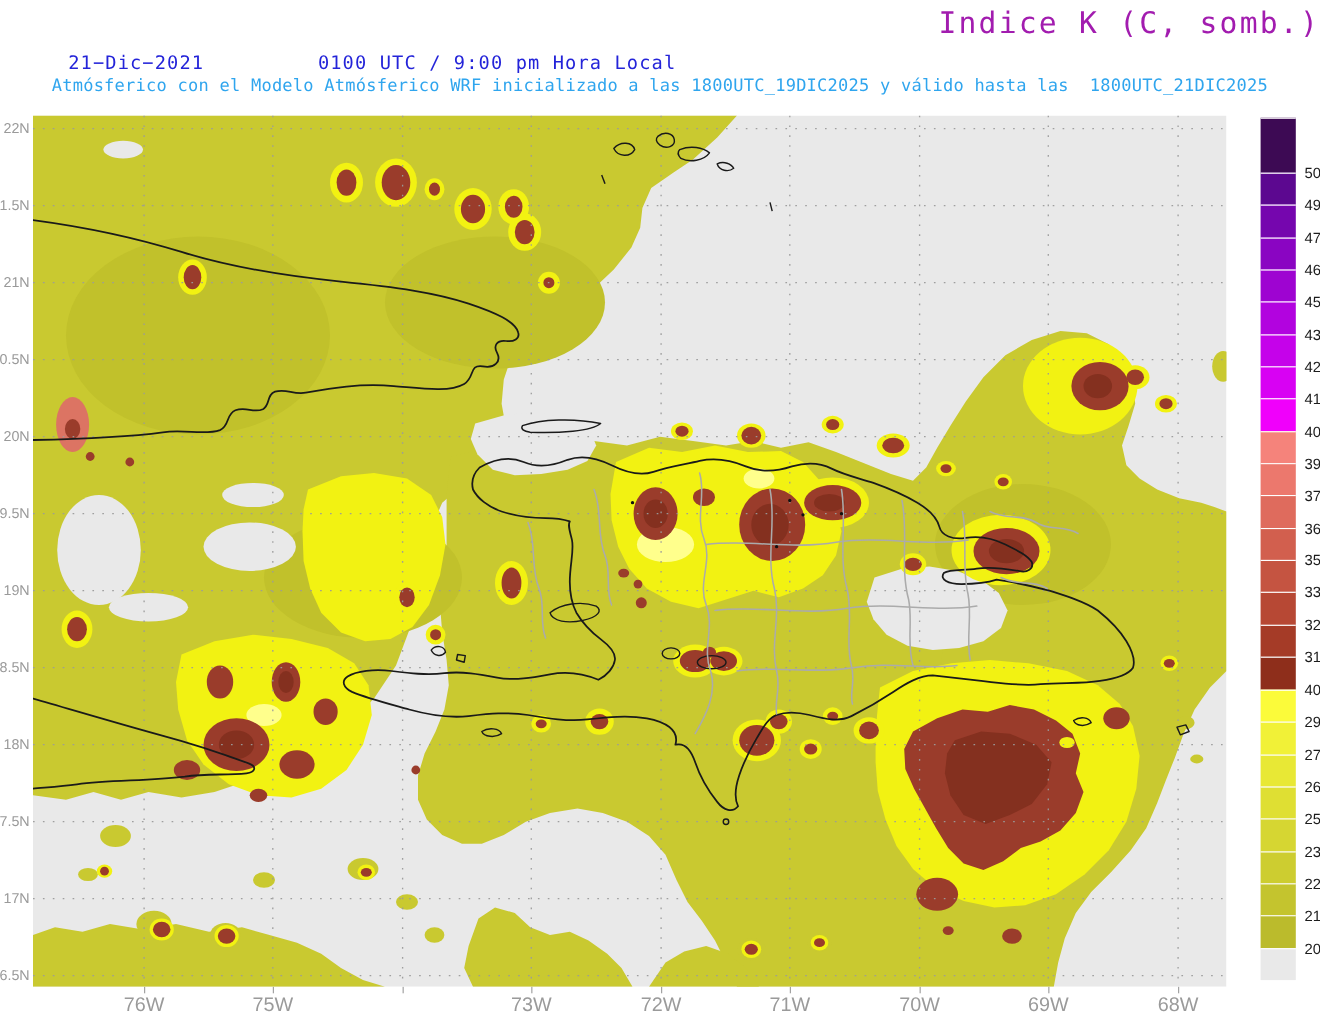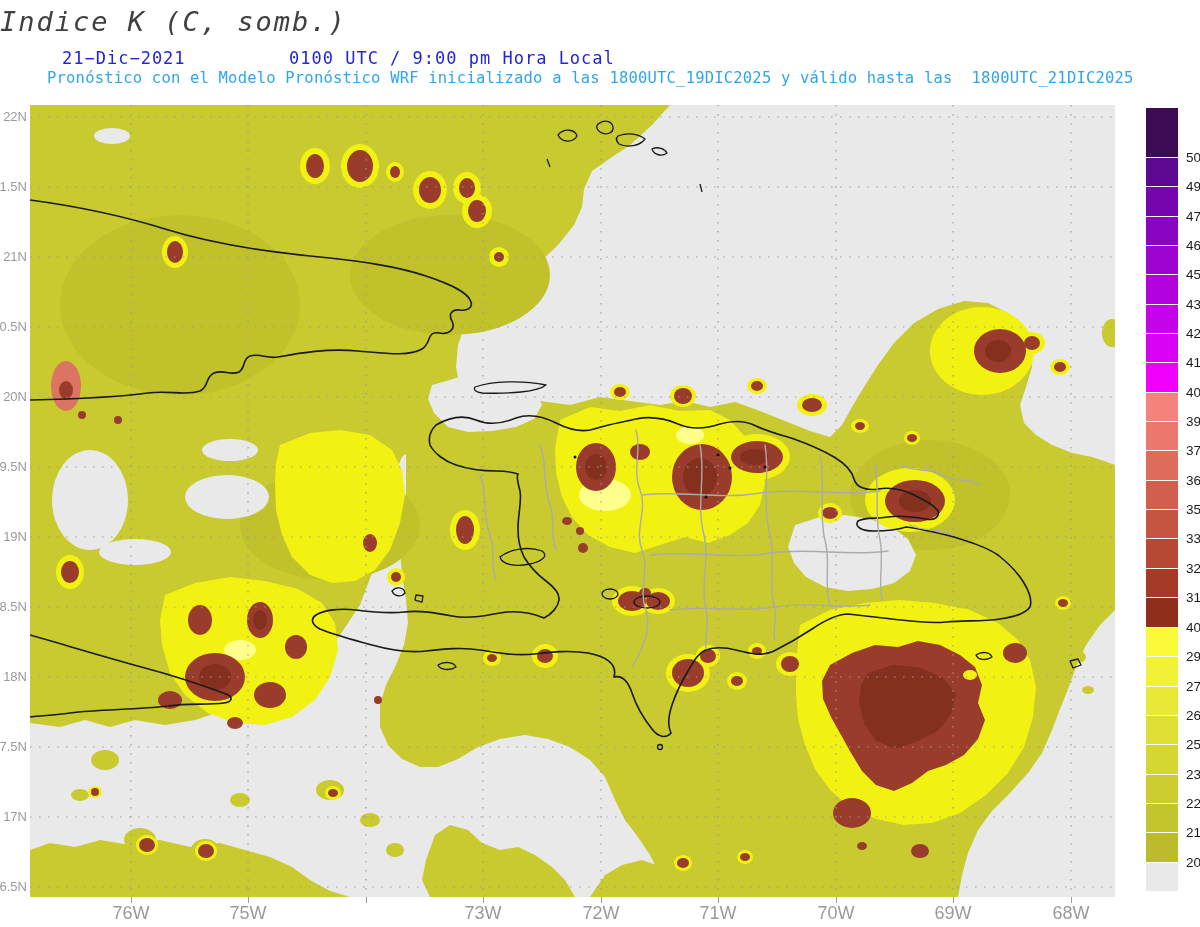--- a/index.html
+++ b/index.html
@@ -1,20 +1,20 @@
 <!DOCTYPE html>
 <html style="--c-sea: #E9E9E9; --c-olive: #C9C930; --c-olive2: #C1C12B; --c-bright: #F2F212; --c-pale: #FFFF8C; --c-red: #9A3C2B; --c-redDark: #84301F; --c-salmon: #DC7463; --c-coast: #1a1a1a; --c-border: #ABABAB; --c-grid: #9b9b9b; --c-axis: #9a9a9a; --c-headerBlue: #2424D9; --c-headerCyan: #2FA5EE;"><head>
 <meta charset="utf-8">
 <style>
   html,body{margin:0;padding:0;background:#ffffff;}
   #canvas{position:relative;width:1200px;height:927px;background:#ffffff;overflow:hidden;
           font-family:"DejaVu Sans Mono", monospace;}
   
-  #title{position:absolute;left:0;top:6px;width:1200px;text-align:left;
-         font-size:27px;letter-spacing:2px;color:#404040;white-space:pre;font-style:italic;}
+  #title{position:absolute;left:0;top:6px;width:1200px;text-align:right;
+         font-size:27px;letter-spacing:2px;color:#a21caf;white-space:pre;}
   .hline2{position:absolute;top:48px;font-size:17px;letter-spacing:1px;color:var(--c-headerBlue);white-space:pre;}
   #hdate{left:62px;}
   #htime{left:289px;}
   #hforecast{position:absolute;left:47px;top:69px;font-size:15.5px;letter-spacing:.2px;
              color:var(--c-headerCyan);white-space:pre;}
   
   .lat-label{position:absolute;left:-32px;width:59px;text-align:right;
              font-family:"Liberation Sans",sans-serif;font-size:13px;color:var(--c-axis);}
   .lon-label{position:absolute;width:44px;text-align:center;top:903px;
              font-family:"Liberation Sans",sans-serif;font-size:18px;color:var(--c-axis);}
@@ -47,21 +47,21 @@
   #wm-brand{color:#3535f0;}
 </style>
 </head>
 <body>
 
 <div id="canvas">
 
   <div id="title">Indice K (C, somb.)</div>
   <div id="hdate" class="hline2">21−Dic−2021</div>
   <div id="htime" class="hline2">0100 UTC / 9:00 pm Hora Local</div>
-  <div id="hforecast">Pronóstico con el Modelo Pronóstico WRF inicializado a las 1800UTC_19DIC2025 y válido hasta las  1800UTC_21DIC2025</div>
+  <div id="hforecast">Atmósferico con el Modelo Atmósferico WRF inicializado a las 1800UTC_19DIC2025 y válido hasta las  1800UTC_21DIC2025</div>
 
   <div id="lat-axis">
       <div class="lat-label" style="top: 109px;">22N</div>
       <div class="lat-label" style="top: 179px;">1.5N</div>
       <div class="lat-label" style="top: 249px;">21N</div>
       <div class="lat-label" style="top: 319px;">0.5N</div>
       <div class="lat-label" style="top: 389px;">20N</div>
       <div class="lat-label" style="top: 459px;">9.5N</div>
       <div class="lat-label" style="top: 529px;">19N</div>
       <div class="lat-label" style="top: 599px;">8.5N</div>

